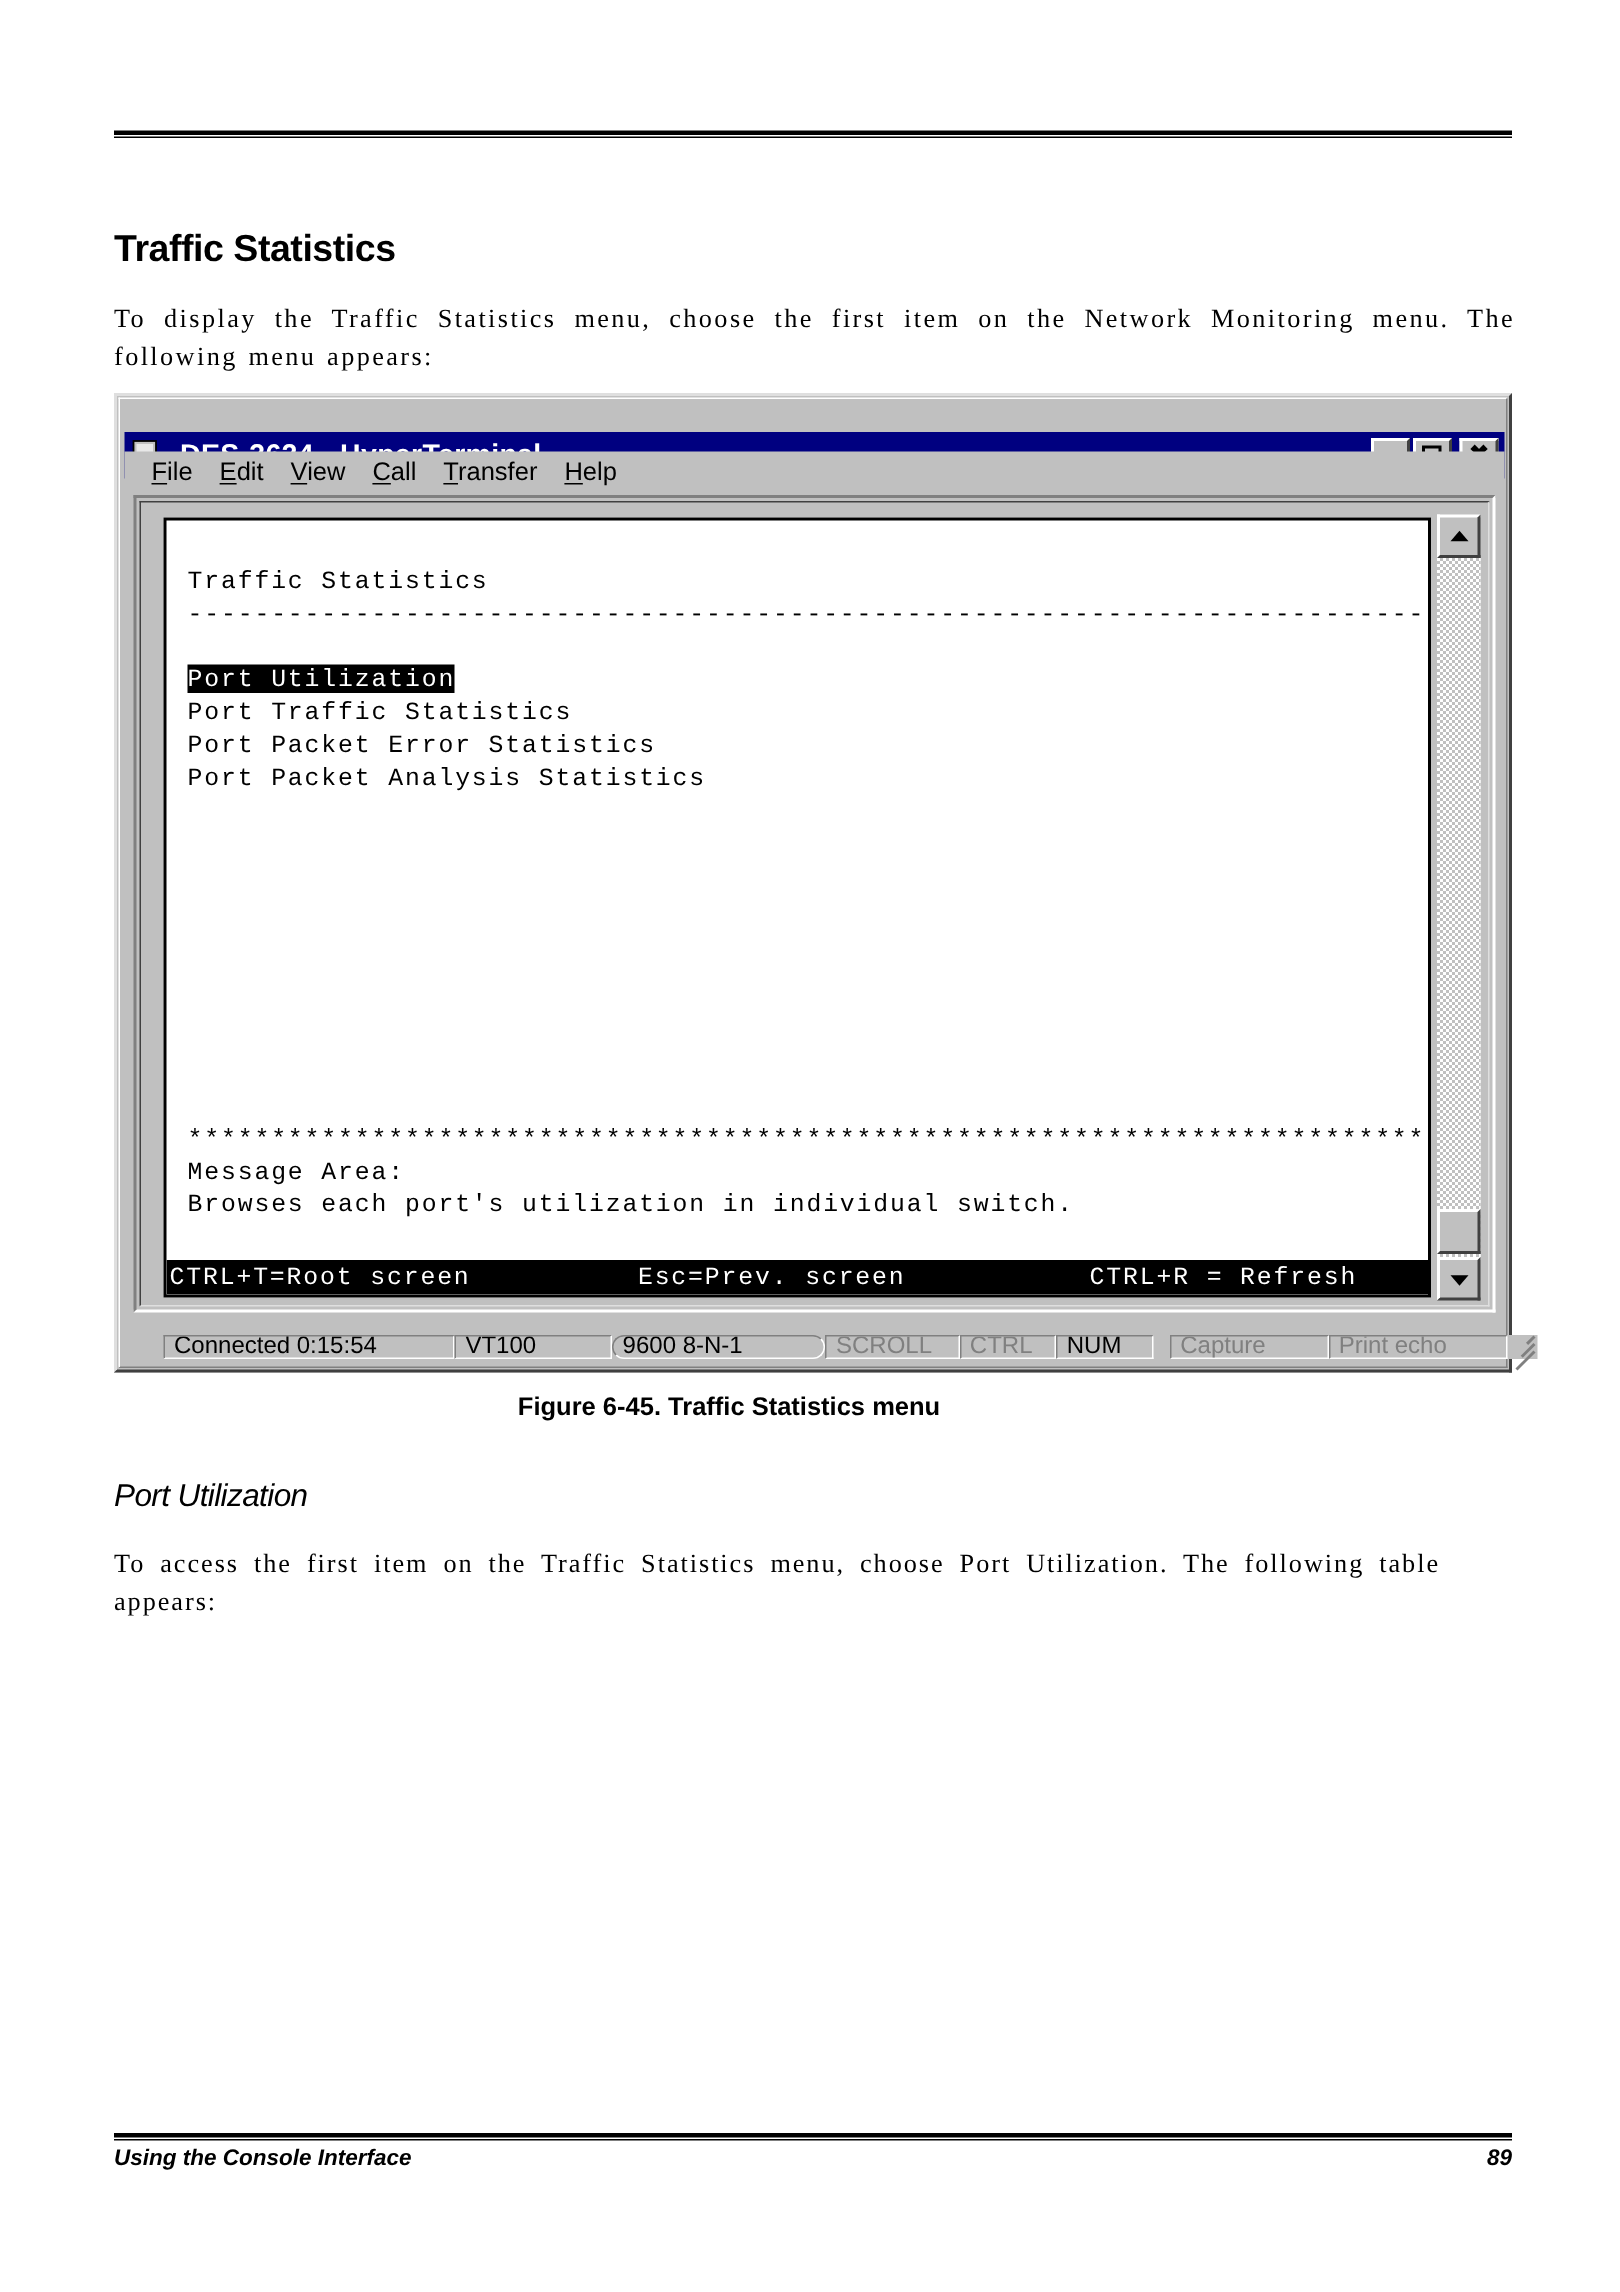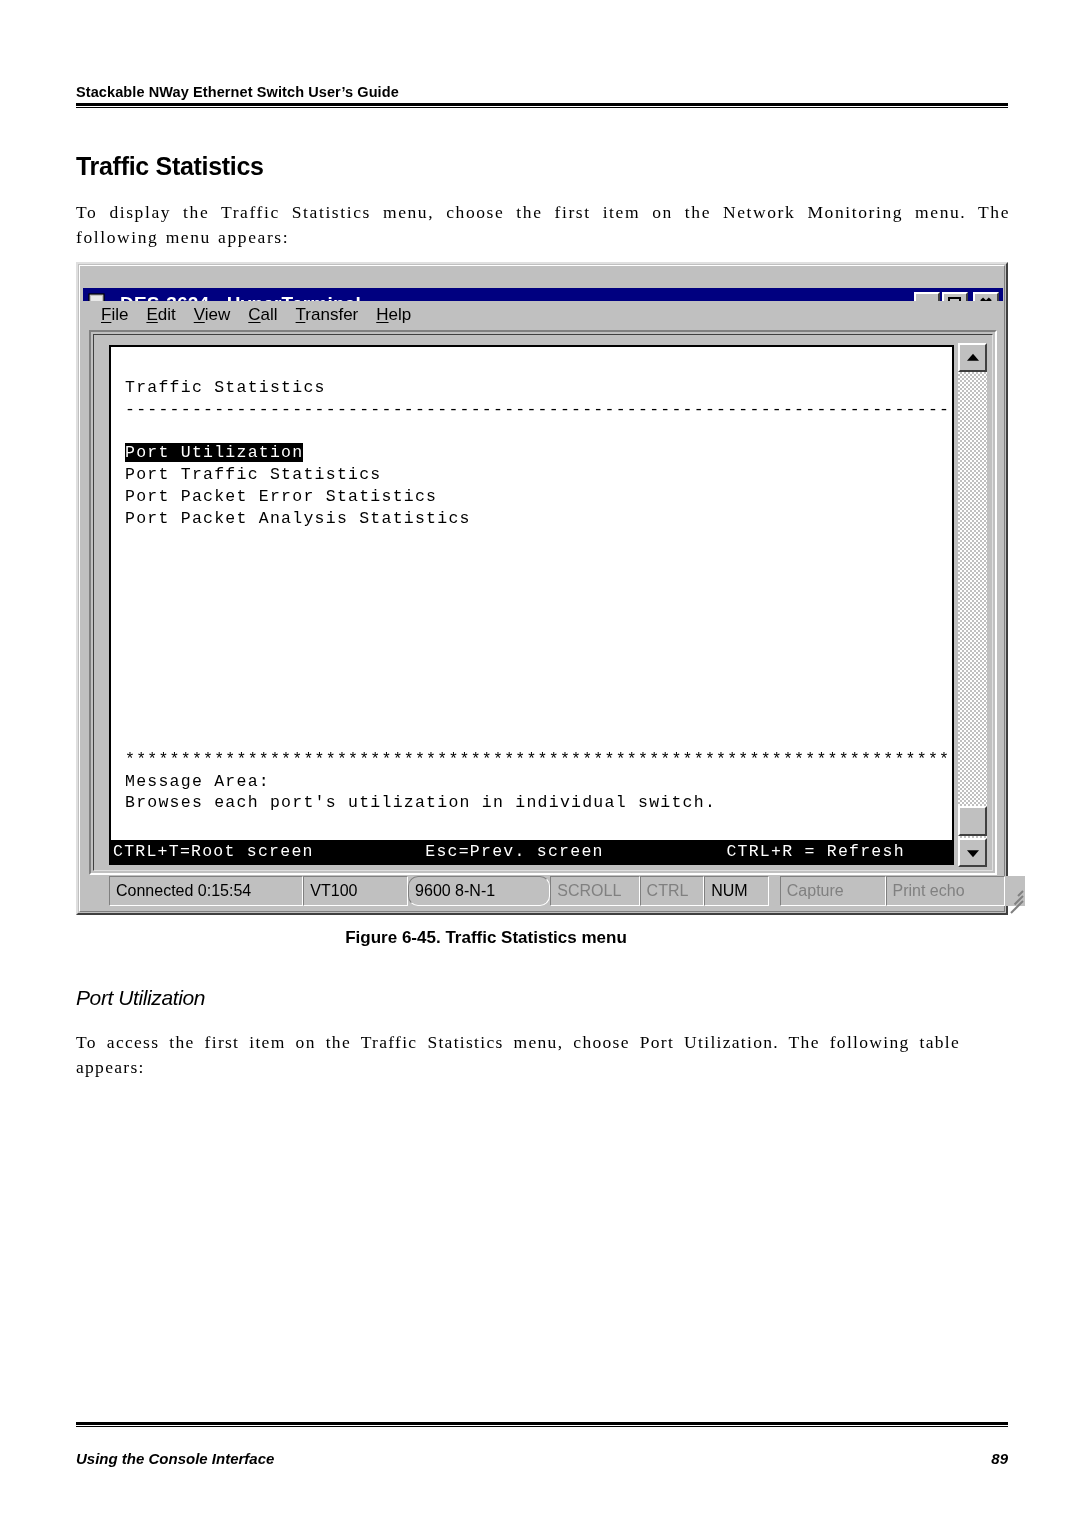--- a/index.html
+++ b/index.html
@@ -321,21 +321,21 @@
     border-bottom: 2px solid #404040;
     box-sizing: border-box;
   }
 
   
   .ht-statusbar {
     position: absolute;
     left: 5px;
     bottom: 5px;
     width: 916px;
-    height: 30px;
+    height: 16px;
     display: flex;
     align-items: stretch;
     background: #c0c0c0;
     padding-left: 24px;
   }
   .sb-cell {
     border-top: 1px solid #808080;
     border-left: 1px solid #808080;
     border-right: 1px solid #ffffff;
     border-bottom: 1px solid #ffffff;
@@ -404,37 +404,36 @@
     top: 1422px;
     width: 932px;
   }
   .rule-foot {
     border-top: 3px solid #000;
     border-bottom: 1px solid #000;
     height: 1px;
     width: 932px;
   }
   .footer-row {
-    margin-top: 23px;
+    margin-top: 3px;
     display: flex;
     justify-content: space-between;
     align-items: baseline;
     font-family: "Liberation Sans", sans-serif;
     font-weight: bold;
     font-style: italic;
     font-size: 15px;
   }
 </style>
 </head>
 <body>
 
 <div class="page">
 
   <div class="running-head">
-    <div class="running-head-text">Stackable NWay Ethernet Switch User’s Guide</div>
     <div class="rule-head"></div>
   </div>
 
   <div class="h1">Traffic Statistics</div>
 
   <div class="para para-intro">
     <span class="sp">To display the Traffic Statistics menu, choose the first item on the Network Monitoring menu. The following menu appears:</span>
   </div>
 
   <div class="ht-window">

